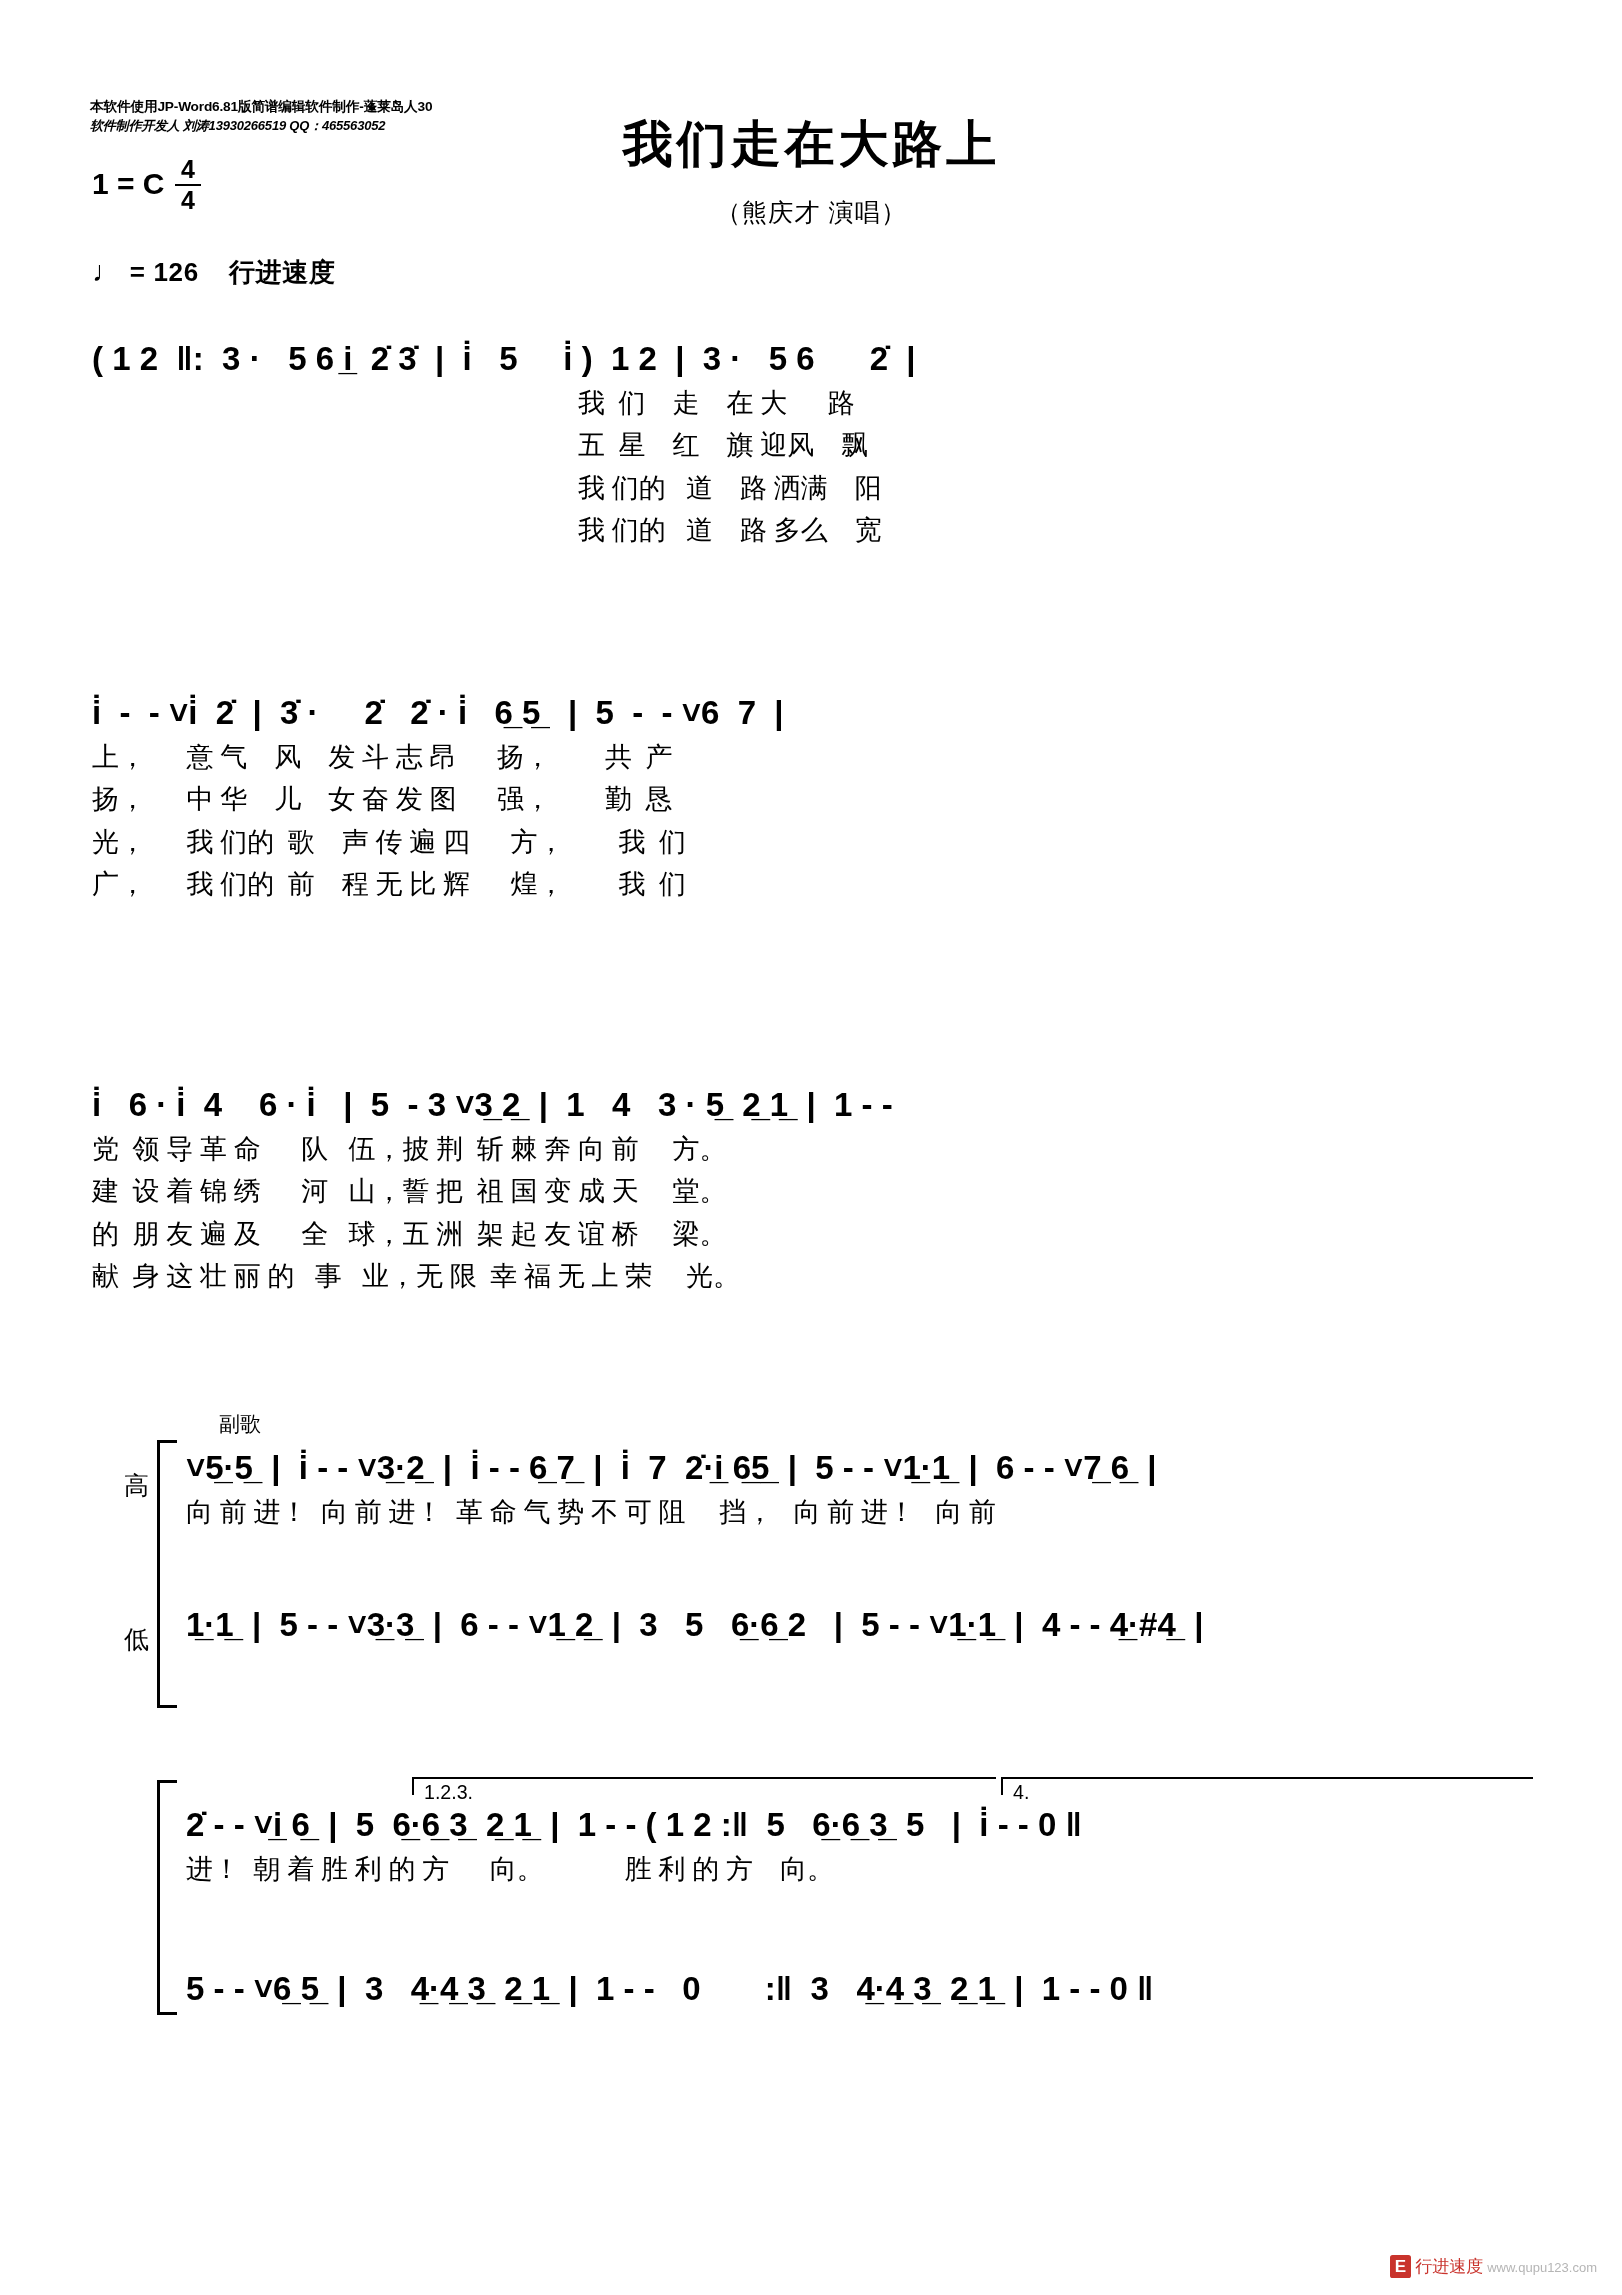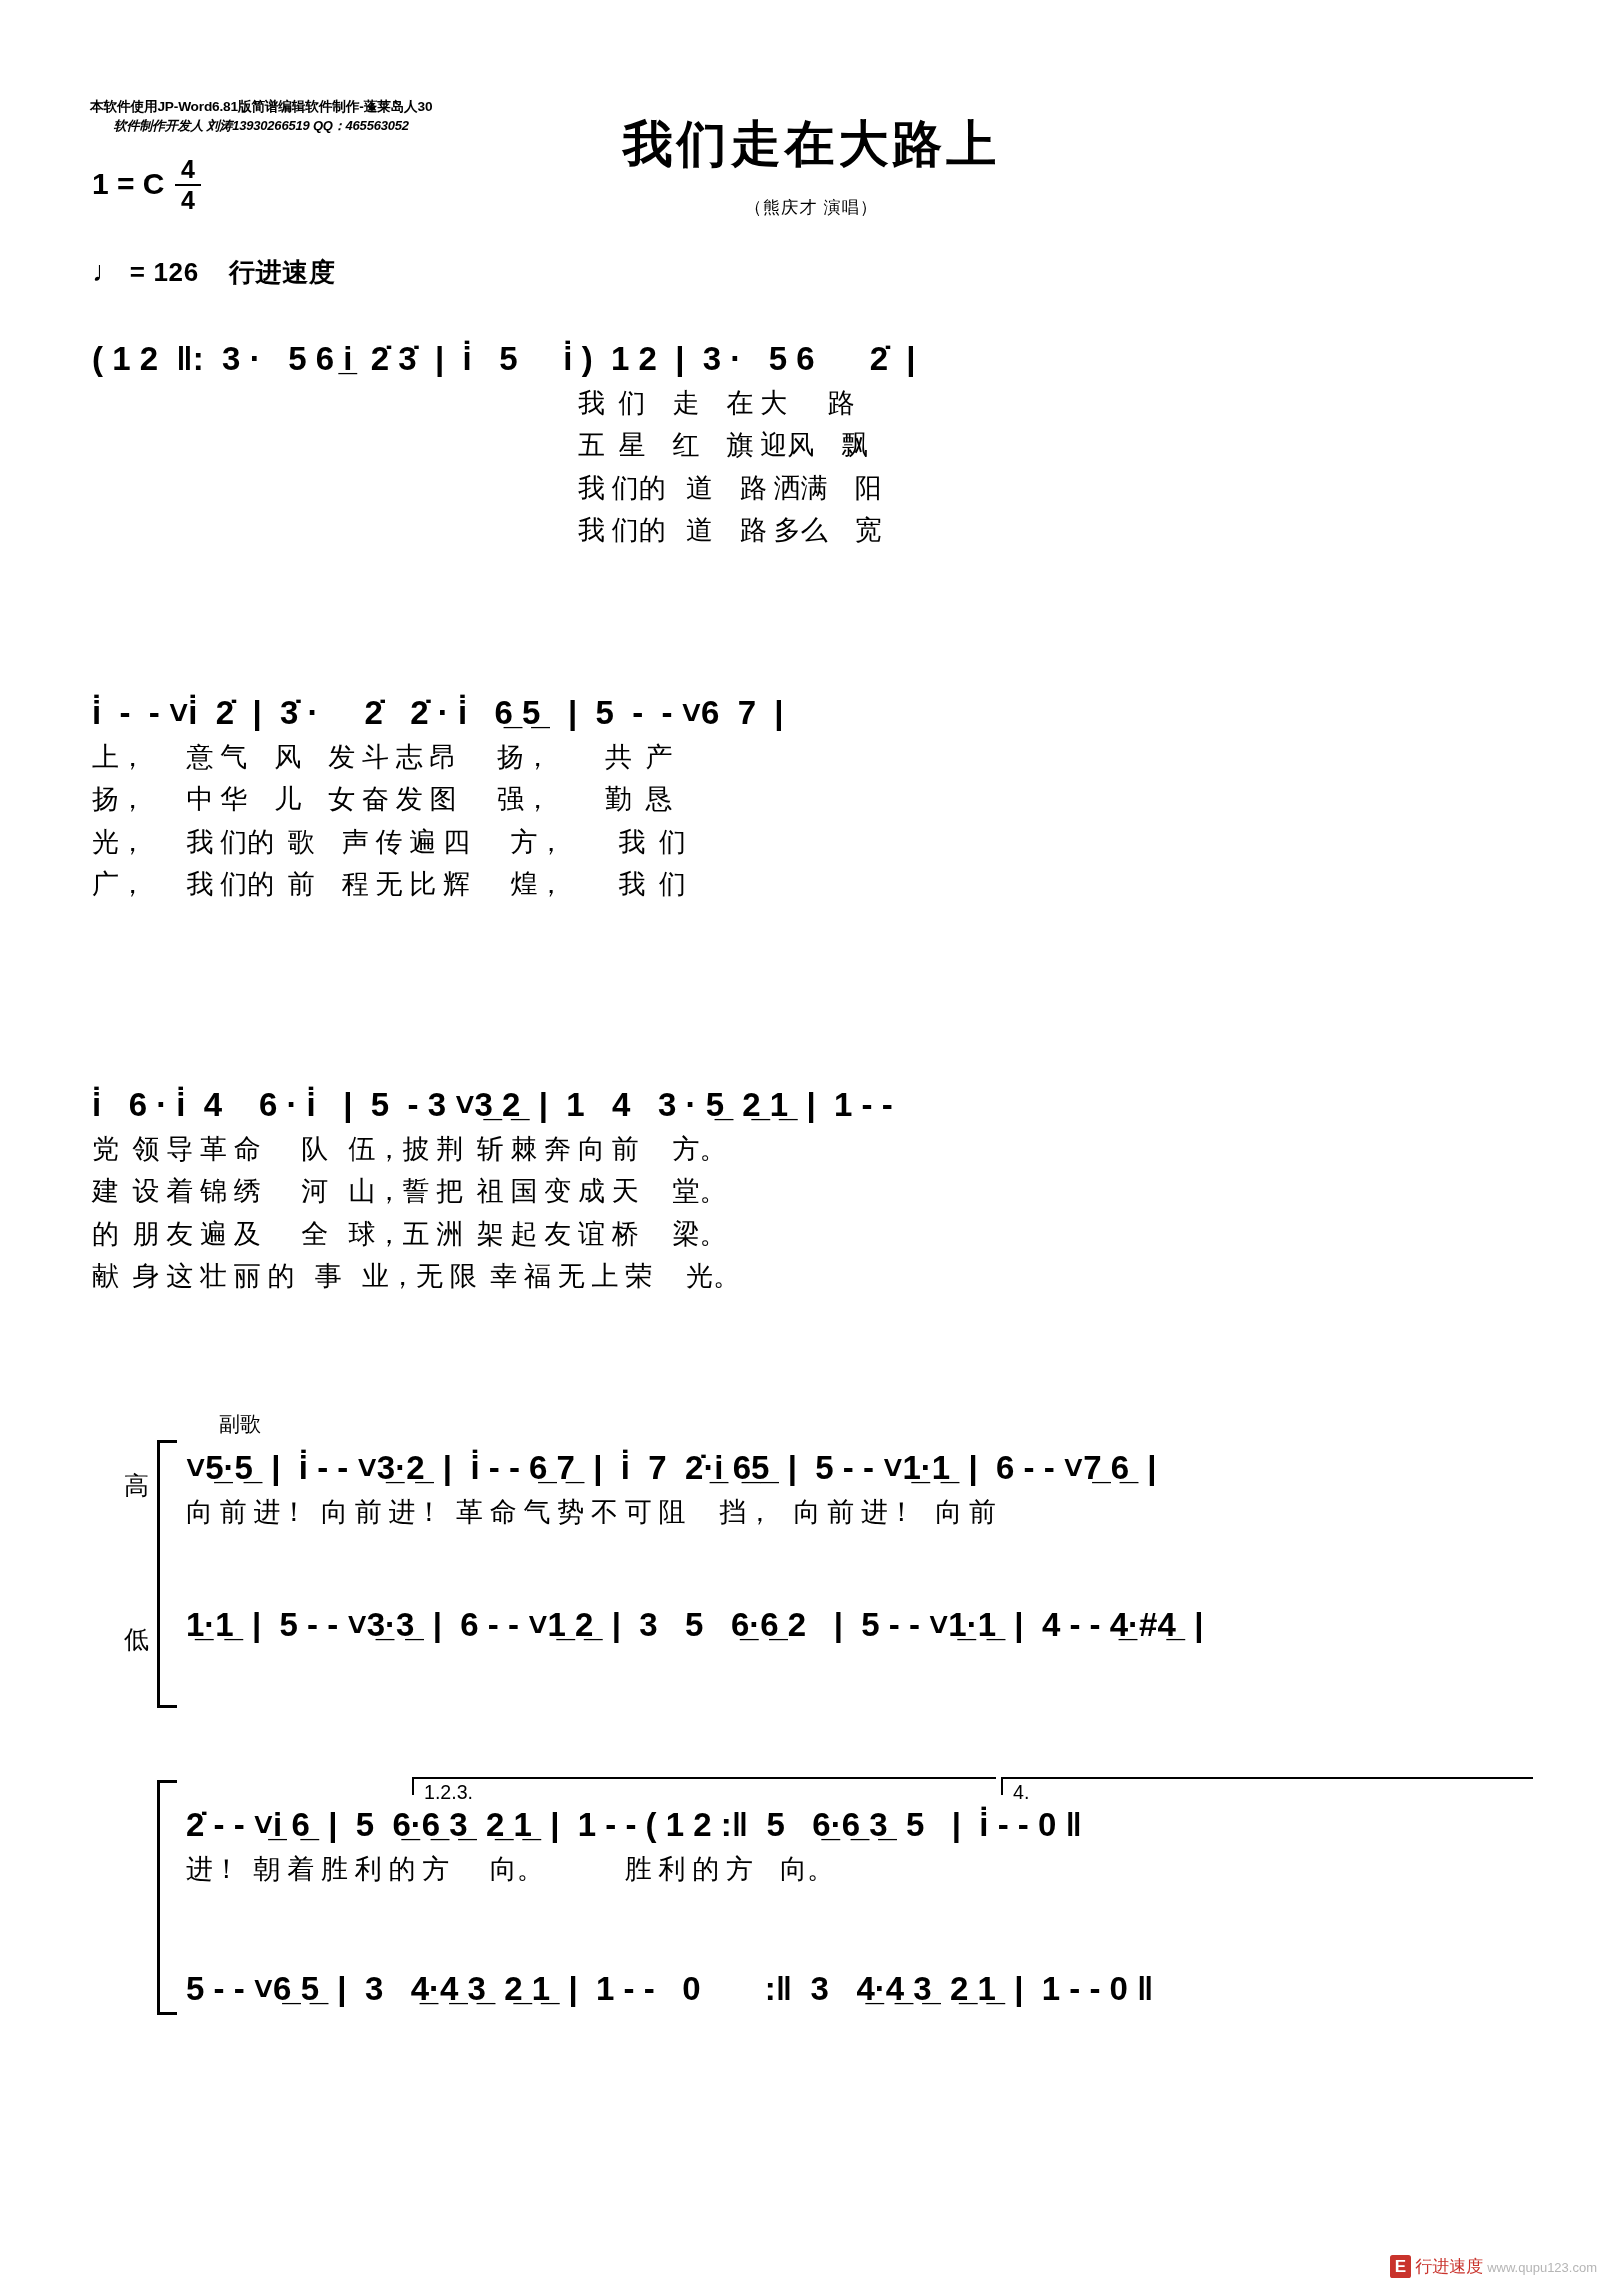--- a/index.html
+++ b/index.html
@@ -14,33 +14,32 @@
   .sheet {
     position:absolute; left:0; top:0; width:1623px; height:2295px;
   }
   
   .software-note {
     position:absolute; left:90px; top:97px;
     font-family:"Liberation Sans", sans-serif;
     font-size:13.7px; font-weight:bold; line-height:1.45;
     letter-spacing:-0.2px;
     white-space:nowrap;
-    text-align:center;
   }
   .software-note .line2 { font-weight:bold; font-style:italic; font-size:13px;}
   .title {
     position:absolute; left:0; top:111px; width:1623px;
     text-align:center;
     font-family:"Liberation Sans", sans-serif;
     font-size:50px; font-weight:bold; letter-spacing:3.9px;
   }
   .subtitle {
     position:absolute; left:0; top:196px; width:1623px;
     text-align:center;
-    font-size:17px; letter-spacing:1.3px;
+    font-size:25px; letter-spacing:1.3px;
   }
   .credits {
     position:absolute; right:151px; top:167px;
     font-size:22px; line-height:1.75; text-align:left; letter-spacing:1.3px;
   }
   .credits div span.role { margin-left:14.4px; }
   .keysig {
     position:absolute; left:92px; top:167px;
     font-family:"Liberation Sans", sans-serif;
     font-size:30px; font-weight:bold;text-align:right;

